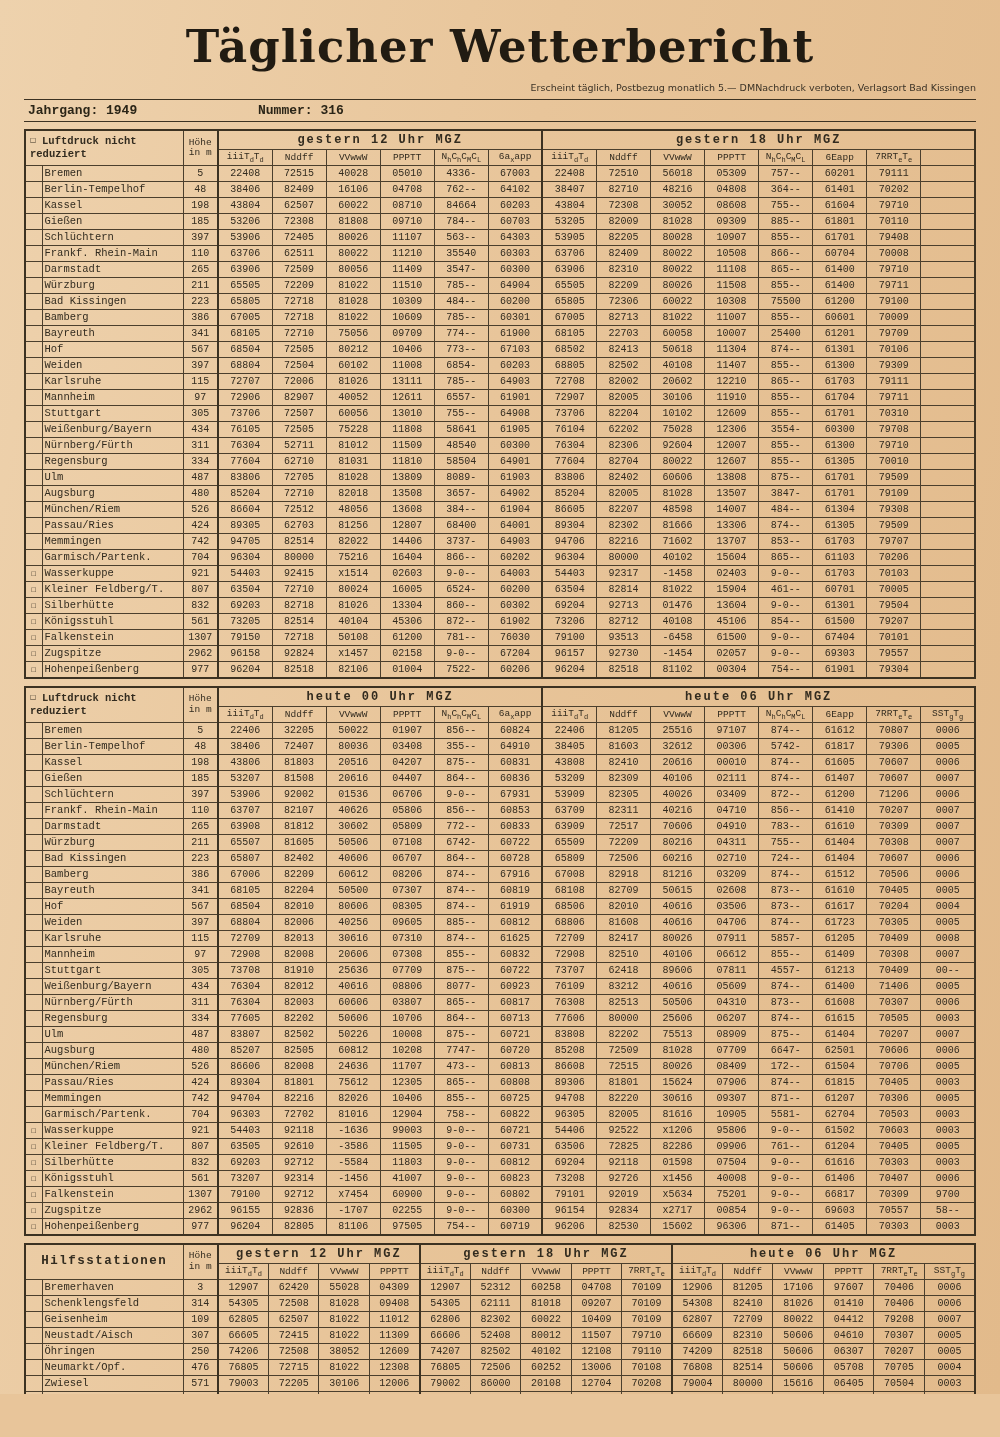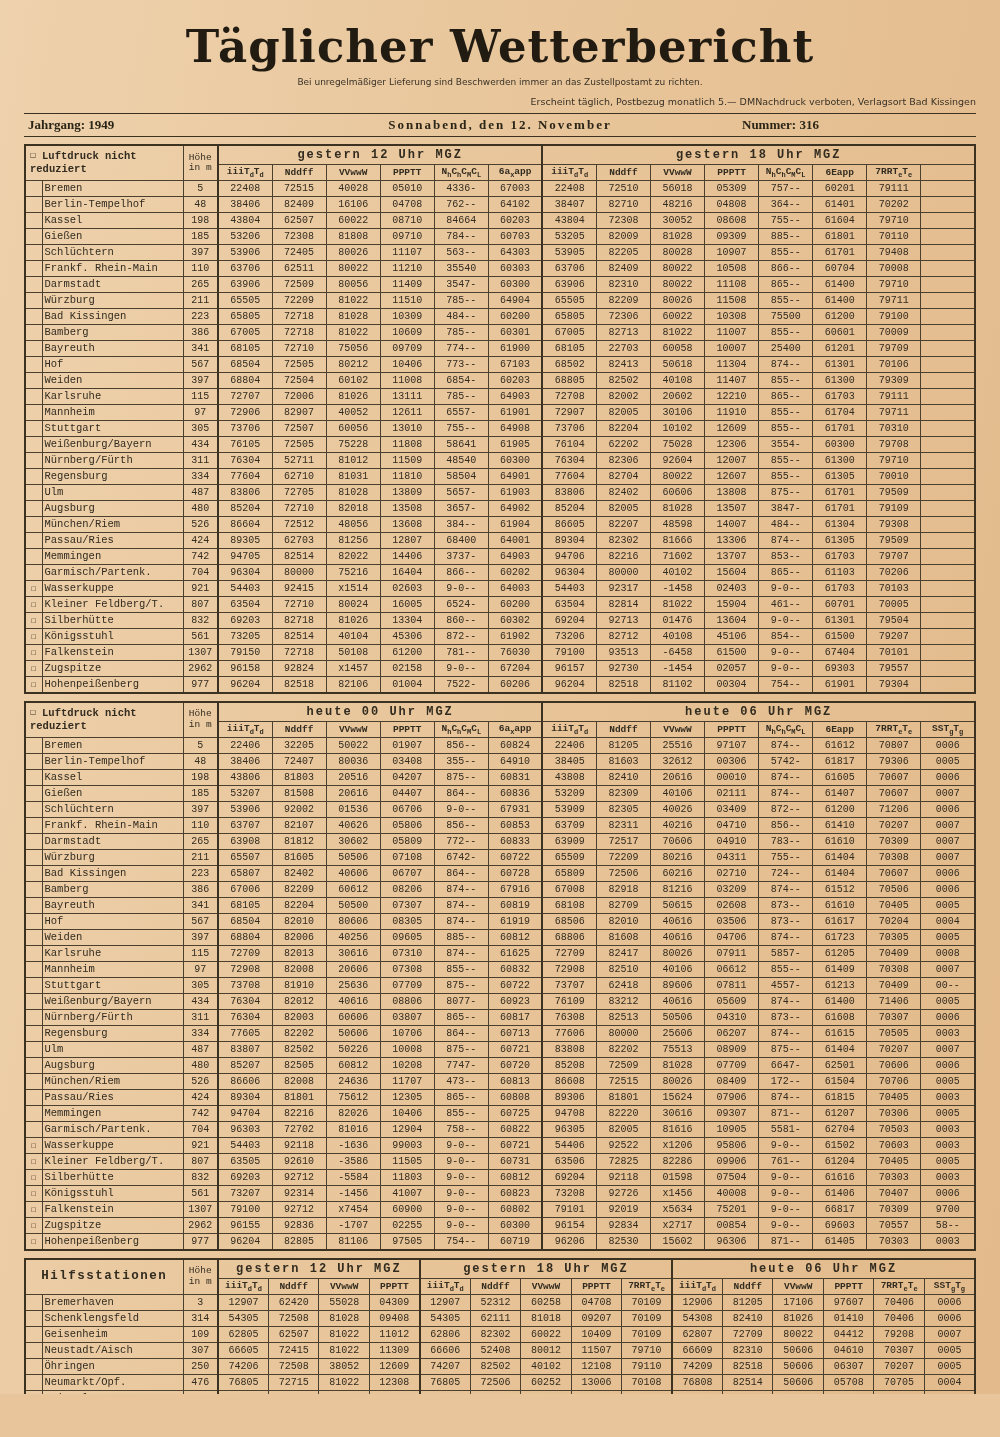--- a/index.html
+++ b/index.html
@@ -6,55 +6,53 @@
   html,body{margin:0;padding:0}
   body{width:1000px;height:1437px;font-family:"DejaVu Sans",sans-serif;color:#2e2920;background:#e8c59a}
   .page{width:1000px;height:1394px;padding:8px 24px 22px;overflow:hidden;
         background:linear-gradient(100deg,#eed2ad 0%,#e8c59a 45%,#e2ba8b 100%)}
   h1{font-family:"DejaVu Serif",serif;font-weight:bold;font-size:45px;text-align:center;
      margin:12px 0 4px;color:#211b12;letter-spacing:1px}
   .subtitle{text-align:center;font-weight:bold;font-size:14.5px;color:#2a231a;letter-spacing:.2px}
   .smallnote{text-align:center;font-size:9px;margin-top:4px;color:#3a3226}
   .noterow{display:flex;justify-content:flex-end;font-size:9.5px;margin-top:9px;color:#3a3226}
   .dateband{display:flex;align-items:center;border-top:1.5px solid #3c3222;border-bottom:1.5px solid #3c3222;
-            margin-top:6px;padding:3px 4px;font-family:Liberation Serif, serif;font-weight:bold;font-size:13px;color:#2b2517}
+            margin-top:6px;padding:3px 4px;font-family:Liberation Mono, monospace;font-weight:bold;font-size:13px;color:#2b2517}
   .dateband .vol{width:230px}
   .dateband .date{flex:1;text-align:center;letter-spacing:2px}
   .dateband .num{width:230px;text-align:left}
   table{border-collapse:collapse;width:100%;table-layout:fixed;margin-top:7px;border:2px solid #3c3222}
   th,td{border:1px solid #4b3f2d;font-family:"Liberation Mono",monospace;overflow:hidden;white-space:nowrap;color:#322b1f}
   th.gtitle{font-size:12px;letter-spacing:2px;padding:2px 0;font-weight:bold}
-  th.chead{font-size:9.5px;font-weight:bold;padding:1px 0;text-align:center}
+  th.chead{font-size:9.5px;font-weight:normal;padding:1px 0;text-align:center}
   sub{font-size:7px}
   td.val{font-size:10px;text-align:center;padding:1.5px 0}
   td.station{font-size:10.5px;padding:1.5px 2px;text-align:left}
   td.flagc{font-size:9px;text-align:center;padding:0;color:#3a3226}
   th.corner{font-size:10.5px;text-align:left;padding:2px 4px;font-weight:bold;white-space:normal;line-height:1.2}
   th.hhead{font-size:9.5px;font-weight:normal;padding:1px;white-space:normal;line-height:1.1}
   .cflag{float:left;margin-right:6px;font-size:10px}
   .gstart{border-left:2px solid #3c3222}
   [data-table="table3"] .corner{text-align:center;font-size:12.5px;letter-spacing:1.5px;vertical-align:middle}
 </style>
 </head>
 <body>
 
 <div class="page">
 
   <header>
     <h1>Täglicher Wetterbericht</h1>
-    <div class="smallnote">Bei unregelmäßiger Lieferung sind Beschwerden immer an das Zustellpostamt zu richten.</div>
     <div class="noterow">
       <span>Erscheint täglich, Postbezug monatlich 5.— DM</span>
       <span>Nachdruck verboten, Verlagsort Bad Kissingen</span>
     </div>
   </header>
 
   <div class="dateband">
     <span class="vol">Jahrgang: 1949</span>
-    <span class="date">Sonnabend, den 12. November</span>
     <span class="num">Nummer: 316</span>
   </div>
 
   <table data-table="table1">
       <colgroup>
         <col style="width:17px">
         <col style="width:141px">
         <col style="width:35px">
         <col>
         <col>
@@ -458,21 +456,21 @@
           <td class="val"></td>
         </tr>
         <tr>
           <td class="flagc"></td>
           <td class="station">Ulm</td>
           <td class="val">487</td>
           <td class="val gstart">83806</td>
           <td class="val">72705</td>
           <td class="val">81028</td>
           <td class="val">13809</td>
-          <td class="val">5657-</td>
+          <td class="val">8089-</td>
           <td class="val">61903</td>
           <td class="val gstart">83806</td>
           <td class="val">82402</td>
           <td class="val">60606</td>
           <td class="val">13808</td>
           <td class="val">875--</td>
           <td class="val">61701</td>
           <td class="val">79509</td>
           <td class="val"></td>
         </tr>

